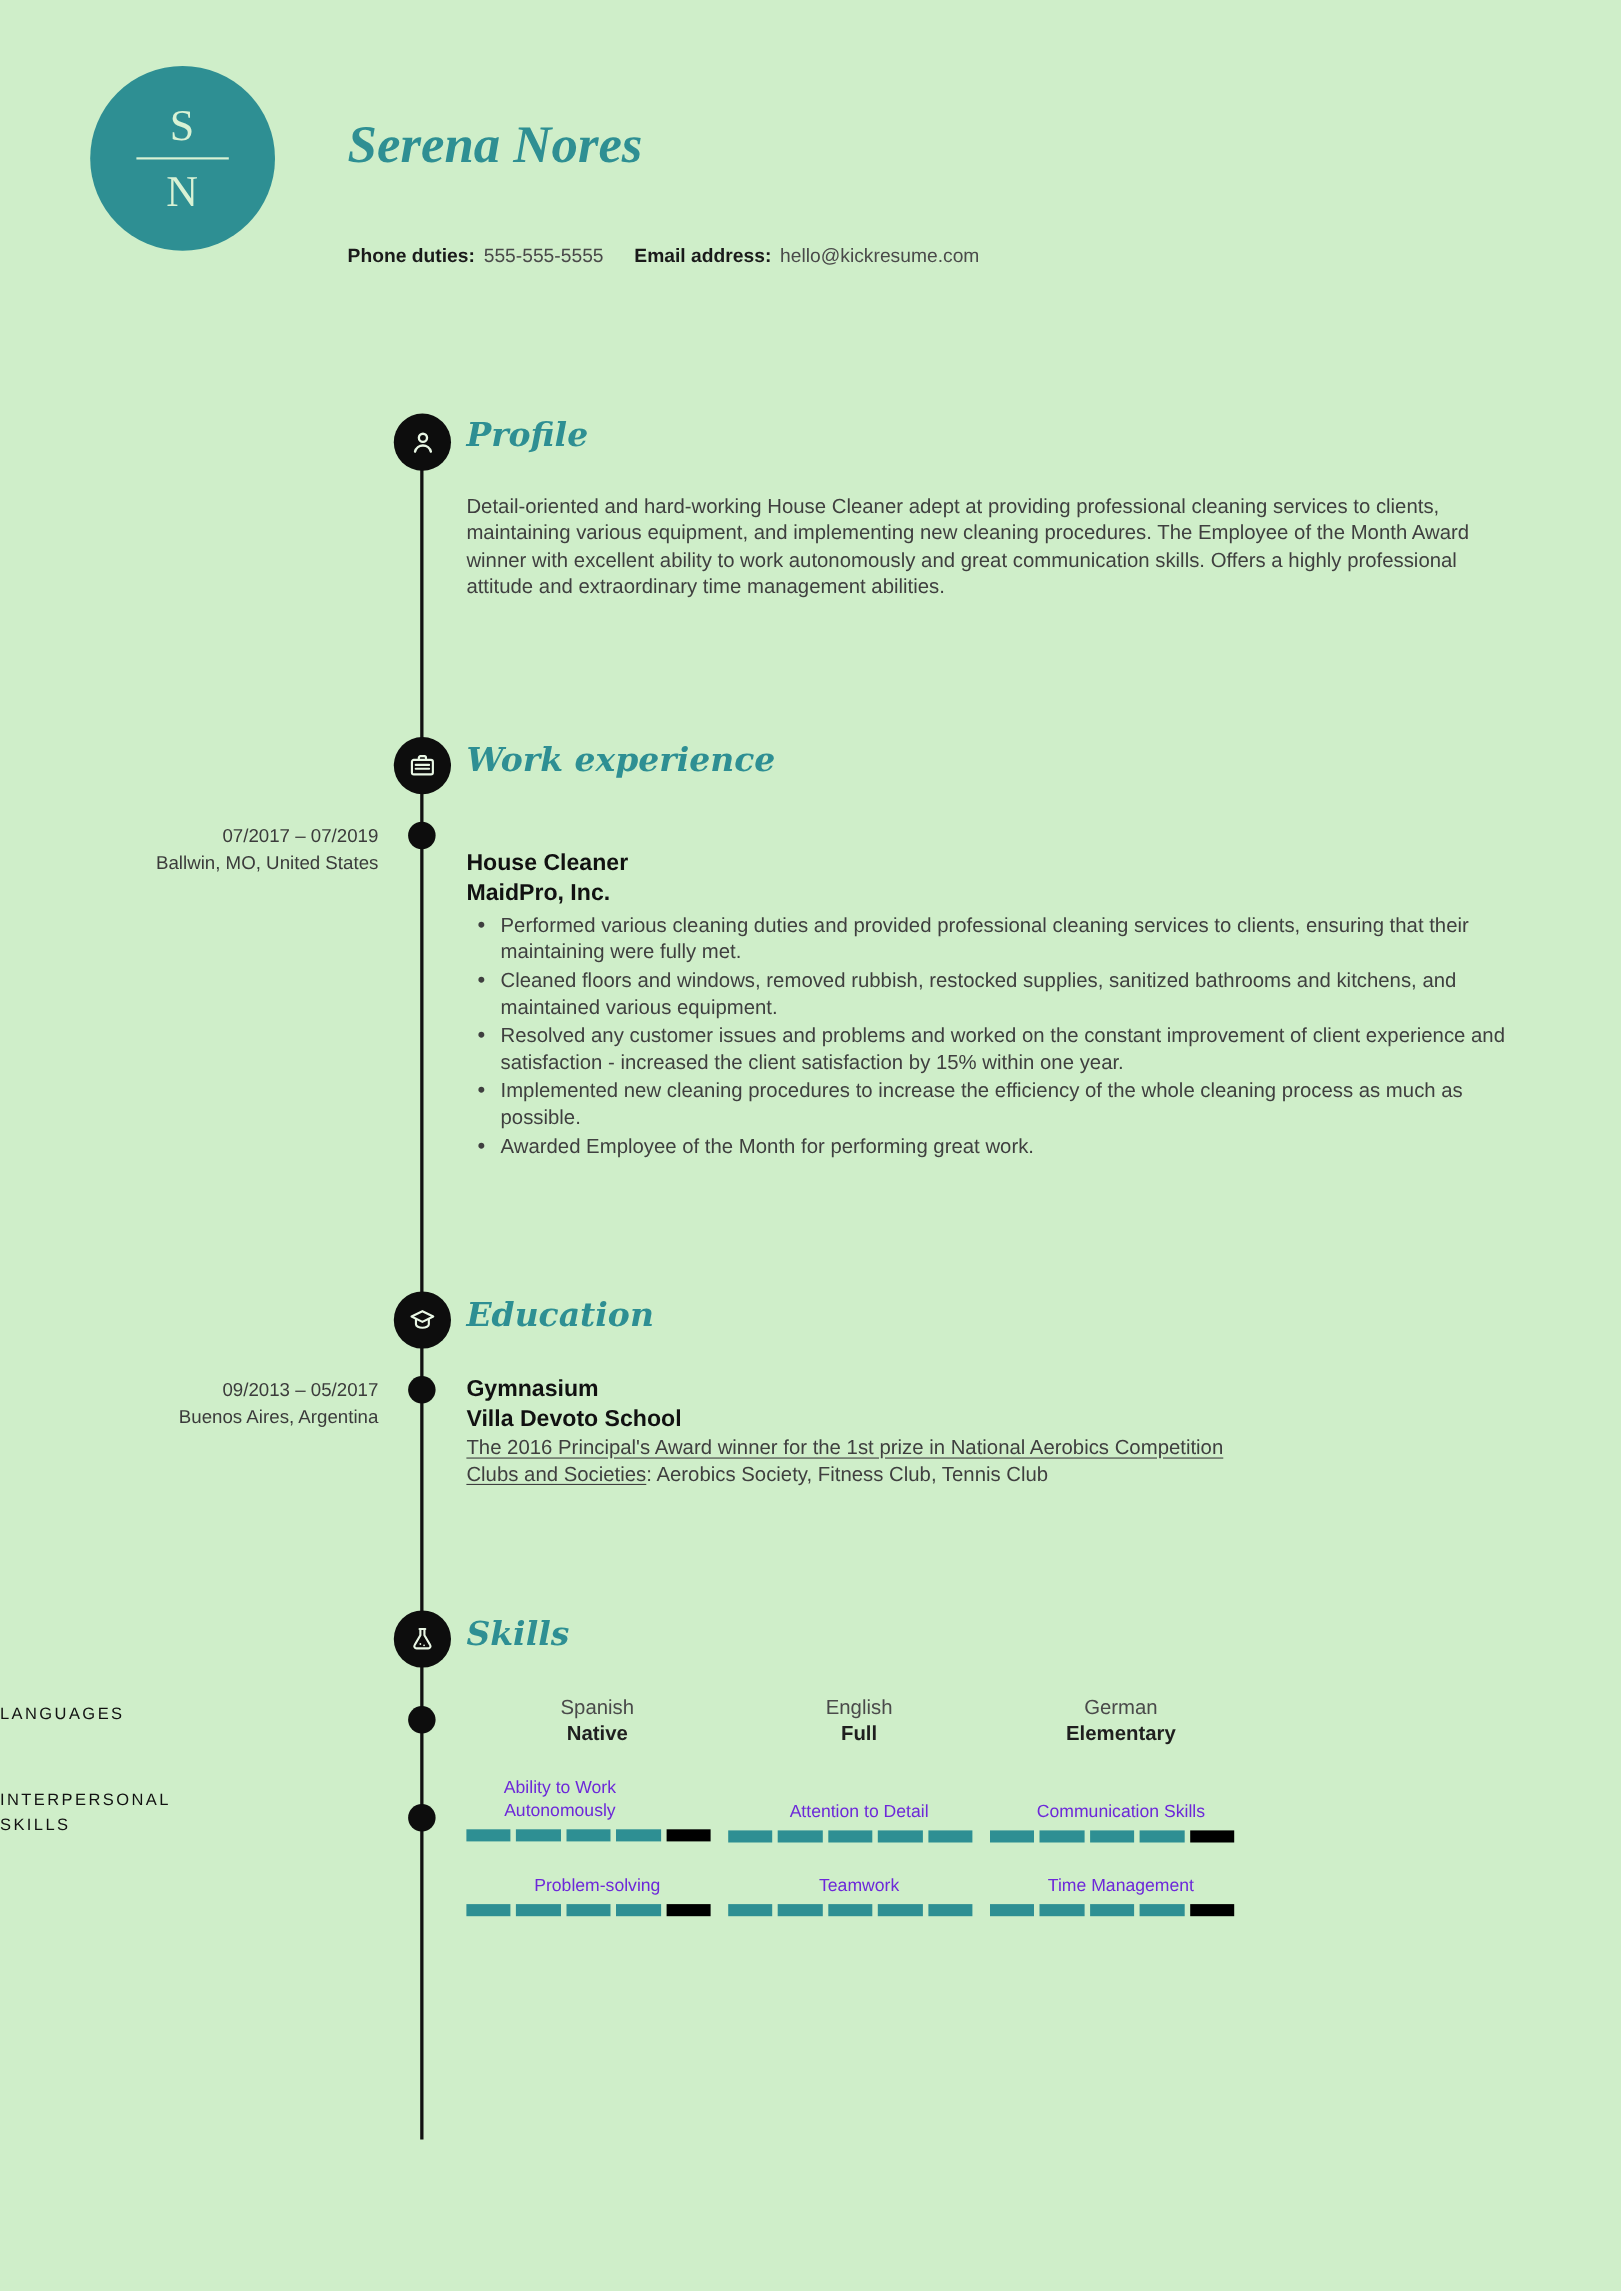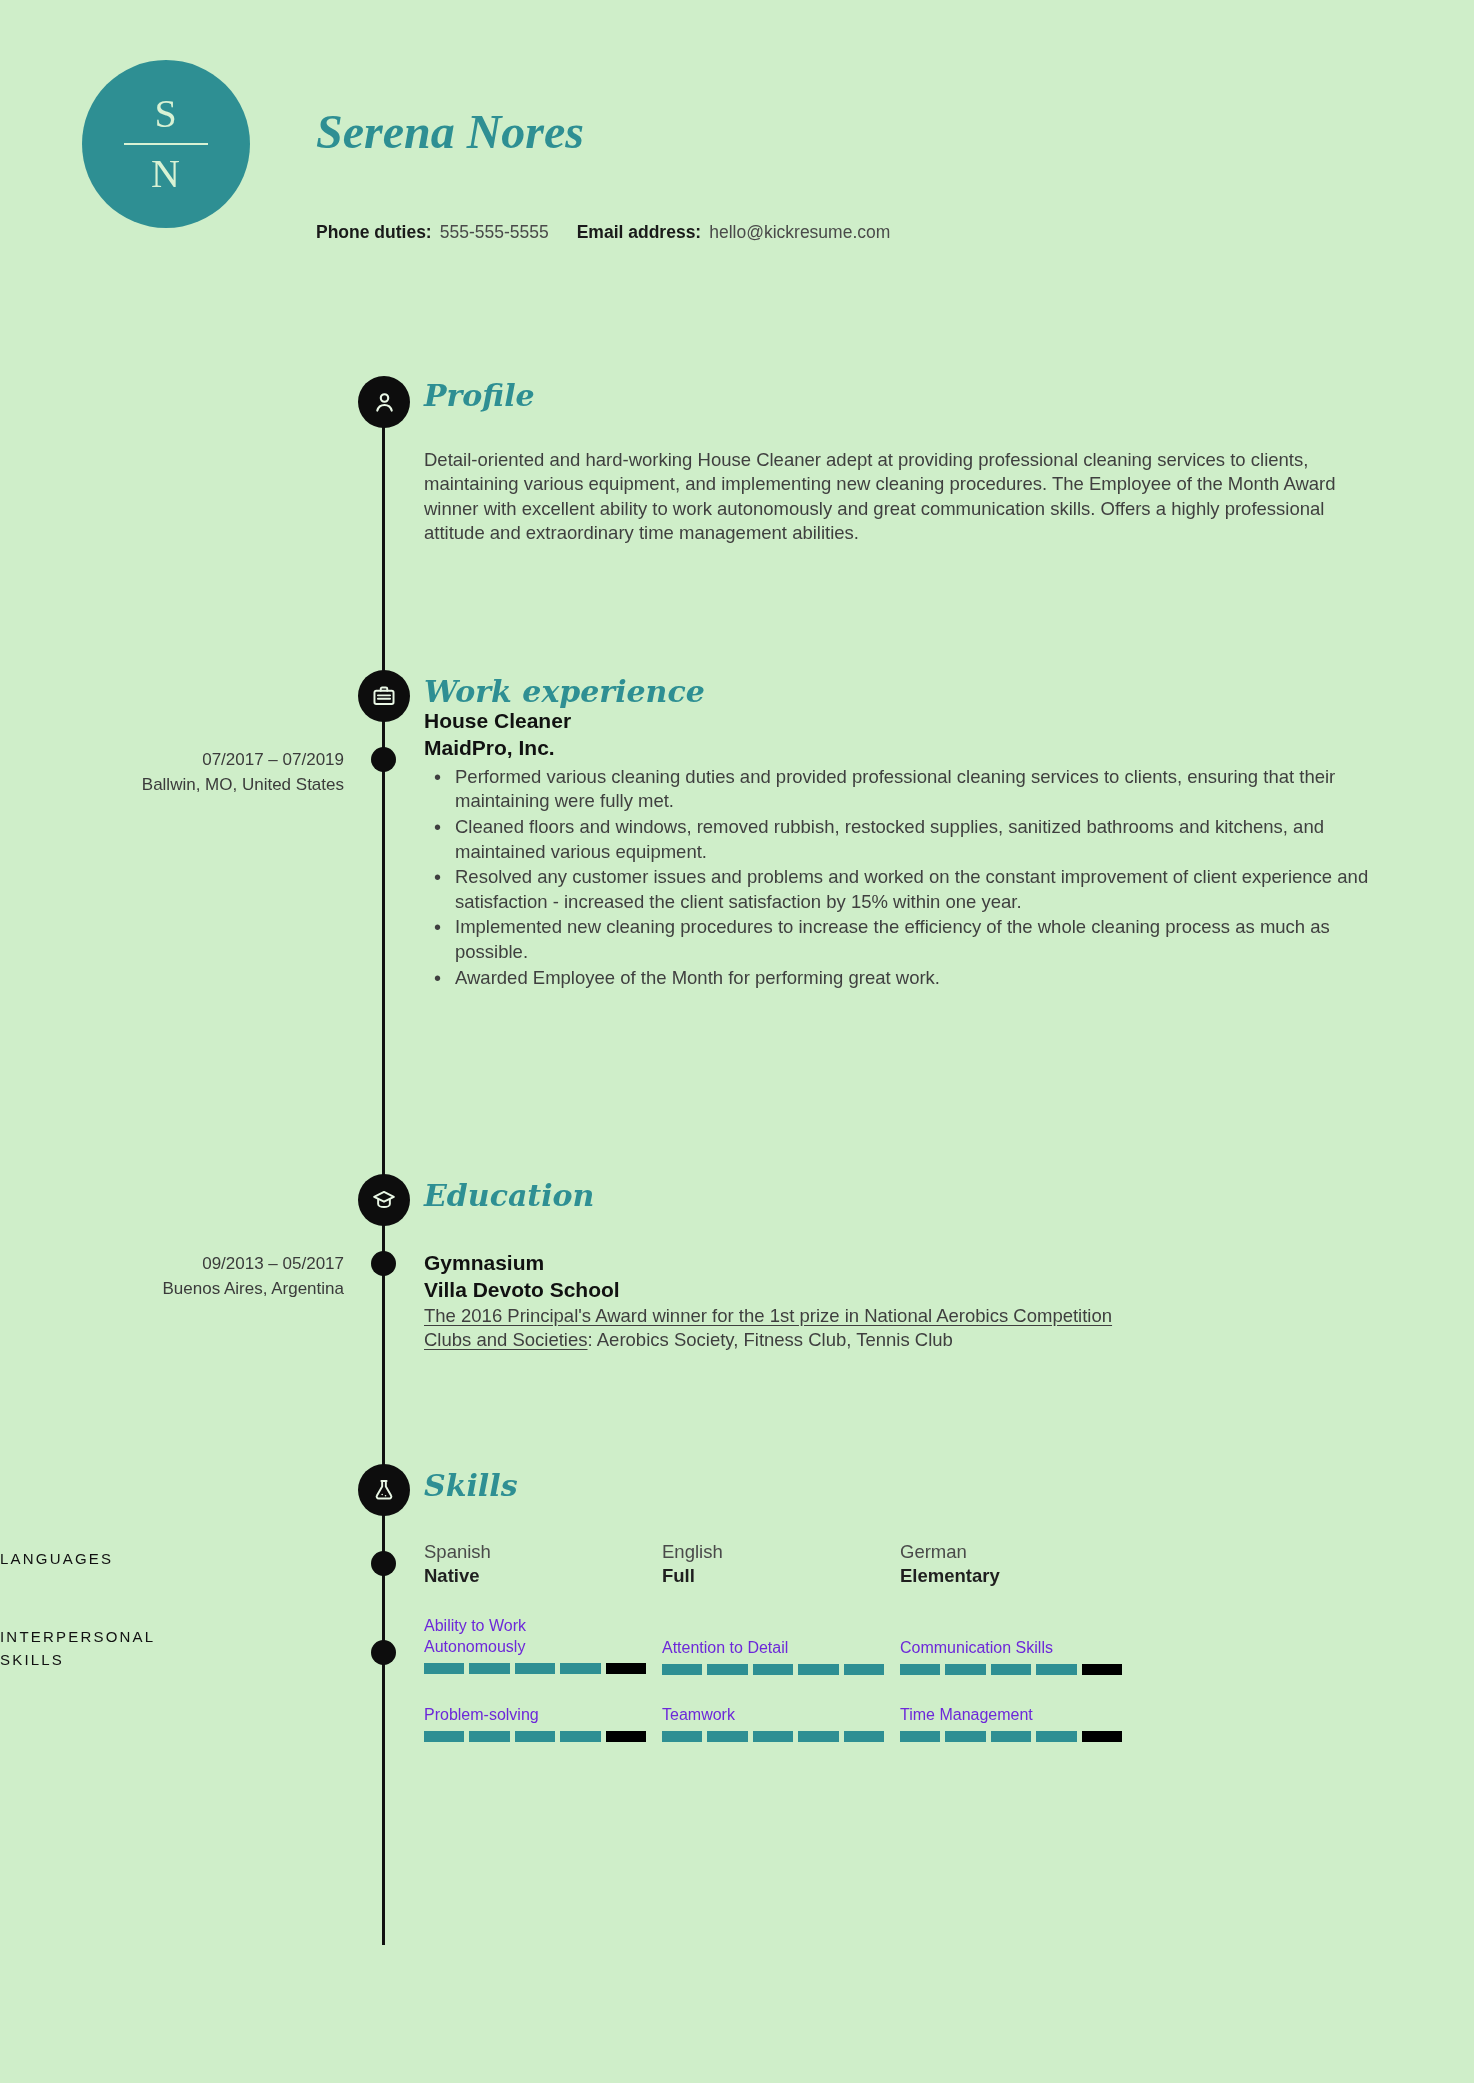--- a/index.html
+++ b/index.html
@@ -180,21 +180,21 @@
   }
   .uline { text-decoration: underline; text-underline-offset: 3px; }
 
   
   .skillgrid {
     position: absolute;
     left: 424px;
     width: 952px;
   }
   .skillrow { display: flex; }
-  .skillcell { width: 238px; }
+  .skillcell { width: 238px; text-align: center; }
   .lang-name {
     font-size: 18.5px;
     color: #4a4a4a;
     line-height: 1.3;
   }
   .lang-level {
     font-size: 18.5px;
     font-weight: 700;
     color: #1f1f1f;
     line-height: 1.3;
@@ -252,21 +252,21 @@
       <path d="M6.4 11.4h11.2M6.4 14.6h11.2"></path>
     </svg>
   </div>
   <div class="sec-title" style="top:677px">Work experience</div>
 
   <div class="dot" style="top:747px"></div>
   <div class="leftmeta" style="top:748px">
     <div>07/2017 – 07/2019</div>
     <div>Ballwin, MO, United States</div>
   </div>
-  <div class="body" style="top:708px">
+  <div class="body" style="top:772px">
     <div class="entry-title">House Cleaner</div>
     <div class="entry-title">MaidPro, Inc.</div>
     <ul class="bullets">
       <li>Performed various cleaning duties and provided professional cleaning services to clients, ensuring that their maintaining were fully met.</li>
       <li>Cleaned floors and windows, removed rubbish, restocked supplies, sanitized bathrooms and kitchens, and maintained various equipment.</li>
       <li>Resolved any customer issues and problems and worked on the constant improvement of client experience and satisfaction - increased the client satisfaction by 15% within one year.</li>
       <li>Implemented new cleaning procedures to increase the efficiency of the whole cleaning process as much as possible.</li>
       <li>Awarded Employee of the Month for performing great work.</li>
     </ul>
   </div>

